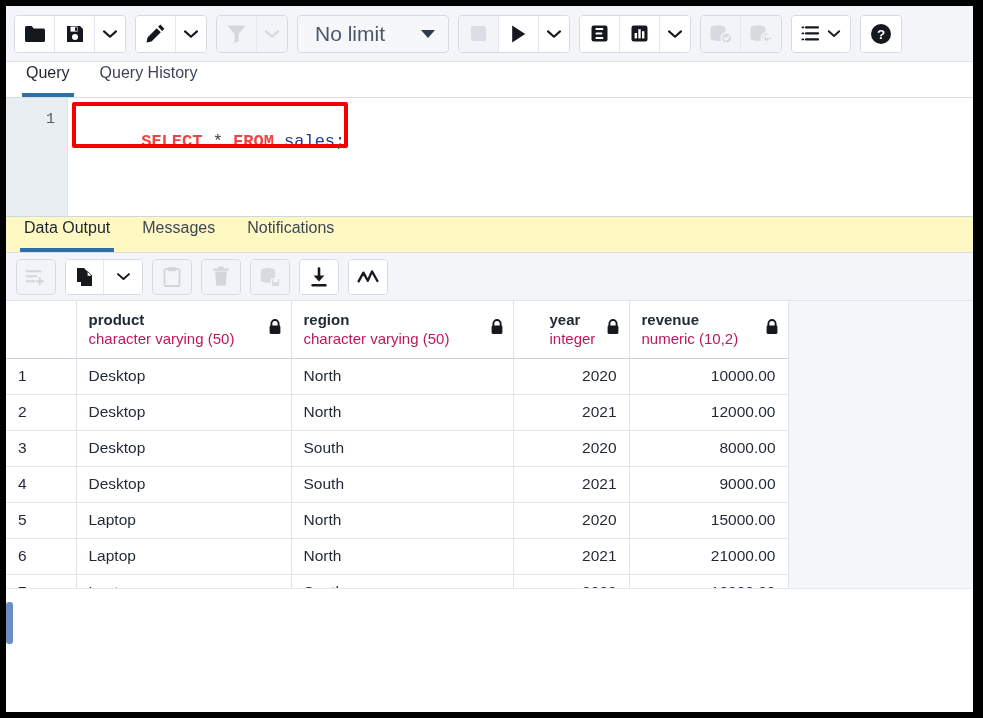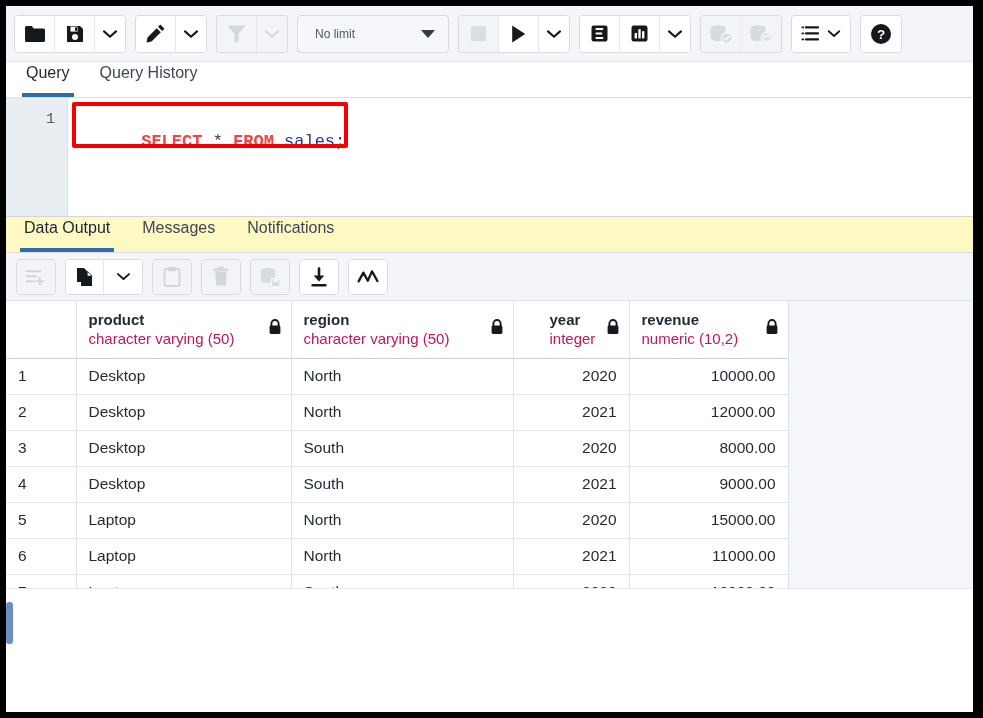--- a/index.html
+++ b/index.html
@@ -71,21 +71,21 @@
     border: 1px solid #d6dbe3;
     border-radius: 4px;
     background: #f5f7fa;
     display: flex;
     align-items: center;
     justify-content: space-between;
     padding: 0 13px 0 17px;
     cursor: pointer;
   }
   .limit-label {
-    font-size: 12px;
+    font-size: 21px;
     color: #4c5668;
     font-family: "Liberation Sans", sans-serif;
   }
   .tri-down {
     width: 0; height: 0;
     border-left: 7px solid transparent;
     border-right: 7px solid transparent;
     border-top: 8px solid #2f3a4a;
     margin-left: 16px;
   }
@@ -644,21 +644,21 @@
           <td>Laptop</td>
           <td>North</td>
           <td class="num">2020</td>
           <td class="num">15000.00</td>
         </tr>
         <tr>
           <td class="rownum">6</td>
           <td>Laptop</td>
           <td>North</td>
           <td class="num">2021</td>
-          <td class="num">11000.00</td>
+          <td class="num">21000.00</td>
         </tr>
         <tr>
           <td class="rownum">7</td>
           <td>Laptop</td>
           <td>South</td>
           <td class="num">2020</td>
           <td class="num">10000.00</td>
         </tr>
         <tr>
           <td class="rownum">8</td>

